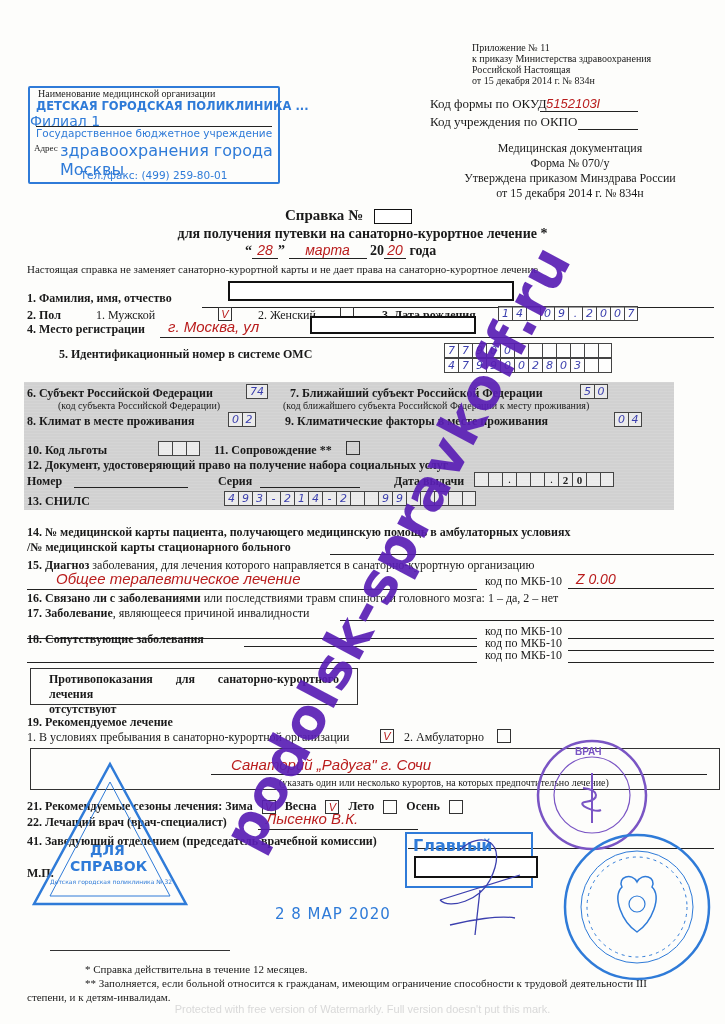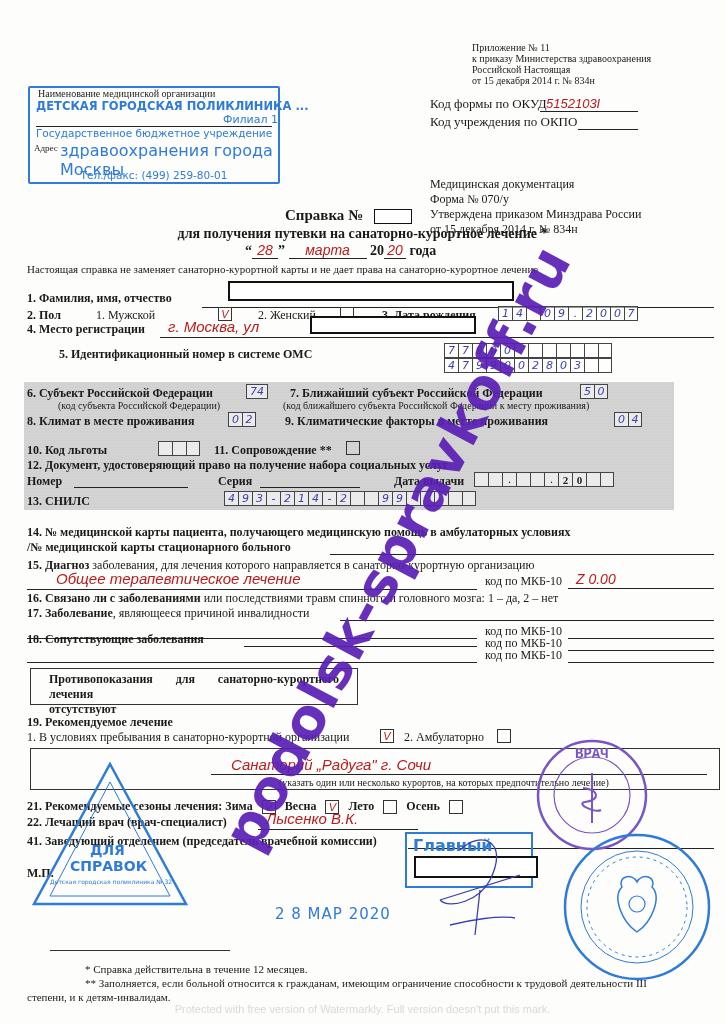--- a/index.html
+++ b/index.html
@@ -31,31 +31,31 @@
   <div>от 15 декабря 2014 г. № 834н</div>
 </div>
 <div class="abs f13" style="left:430px;top:96px;width:280px;">
   <span>Код формы по ОКУД</span>
   <span class="abs hand ul" style="left:110px;top:0;width:98px;height:16px;font-size:13px;padding-left:6px;">5152103I</span>
 </div>
 <div class="abs f13" style="left:430px;top:114px;width:280px;">
   <span>Код учреждения по ОКПО</span>
   <span class="abs ul" style="left:148px;top:0;width:60px;height:16px;"></span>
 </div>
-<div class="abs f12" style="left:430px;top:141px;width:280px;text-align:left;line-height:15px;margin-top:36px;">
+<div class="abs f12" style="left:430px;top:141px;width:280px;text-align:center;line-height:15px;">
   <div>Медицинская документация</div>
   <div>Форма № 070/у</div>
   <div>Утверждена приказом Минздрава России</div>
   <div>от 15 декабря 2014 г. № 834н</div>
 </div>
 
 <div class="abs" style="left:28px;top:86px;width:252px;height:98px;border:2px solid #2f7bd8;border-radius:2px;">
   <div class="abs small" style="left:8px;top:0px;color:#222;">Наименование медицинской организации</div>
   <div class="abs stamp-blue bold" style="left:6px;top:11px;font-size:11.5px;white-space:nowrap;">ДЕТСКАЯ ГОРОДСКАЯ ПОЛИКЛИНИКА ...</div>
-  <div class="abs stamp-blue" style="left:0;width:100%;top:25px;text-align:right;font-size:11px;">Филиал 1</div>
+  <div class="abs stamp-blue" style="left:0;width:100%;top:25px;text-align:left;font-size:14px;">Филиал 1</div>
   <div class="abs" style="left:6px;right:6px;top:38px;border-top:1px solid #222;"></div>
   <div class="abs stamp-blue" style="left:0;width:100%;top:39px;text-align:center;font-size:10.5px;">Государственное бюджетное учреждение</div>
   <div class="abs small" style="left:4px;top:55px;color:#222;font-size:9px;">Адрес</div>
   <div class="abs stamp-blue" style="left:30px;top:53px;font-size:16px;">здравоохранения города Москвы</div>
   <div class="abs stamp-blue" style="left:0;width:100%;top:81px;text-align:center;font-size:10.5px;">Тел./факс: (499) 259-80-01</div>
 </div>
 
 <div class="abs bold" style="left:285px;top:207px;font-size:15px;">
   <span>Справка №</span>
 </div>
@@ -278,21 +278,21 @@
 </svg>
 <div class="abs stamp-blue bold" style="left:90px;top:842px;font-size:14px;">ДЛЯ</div>
 <div class="abs stamp-blue bold" style="left:70px;top:858px;font-size:14px;">СПРАВОК</div>
 <div class="abs stamp-blue" style="left:50px;top:878px;font-size:6px;">Детская городская поликлиника № 32</div>
 
 <svg class="abs" style="left:535px;top:738px;" width="115" height="115">
   <circle cx="57" cy="57" r="54" fill="none" stroke="#7a55c4" stroke-width="2.5"></circle>
   <circle cx="57" cy="57" r="38" fill="none" stroke="#7a55c4" stroke-width="1.2"></circle>
   <path d="M57 35 L57 85 M48 50 C65 52, 65 62, 50 64 C40 66, 60 75, 66 72" stroke="#7a55c4" stroke-width="2" fill="none"></path>
 </svg>
-<div class="abs" style="left:575px;top:746px;font-size:14px;color:#7a55c4;font-family:Liberation Mono, monospace;font-weight:bold;">ВРАЧ</div>
+<div class="abs" style="left:575px;top:746px;font-size:10px;color:#7a55c4;font-family:Liberation Sans, sans-serif;font-weight:bold;">ВРАЧ</div>
 
 <svg class="abs" style="left:562px;top:832px;" width="150" height="150">
   <circle cx="75" cy="75" r="72" fill="none" stroke="#2f7bd8" stroke-width="2.5"></circle>
   <circle cx="75" cy="75" r="56" fill="none" stroke="#2f7bd8" stroke-width="1"></circle>
   <circle cx="75" cy="75" r="50" fill="none" stroke="#2f7bd8" stroke-width="1" stroke-dasharray="3 4"></circle>
   <path d="M60 55 C55 45, 70 40, 75 50 C80 40, 95 45, 90 55 C100 65, 90 90, 75 100 C60 90, 50 65, 60 55 Z" fill="none" stroke="#2f7bd8" stroke-width="1.5"></path>
   <circle cx="75" cy="72" r="8" fill="none" stroke="#2f7bd8" stroke-width="1.2"></circle>
 </svg>
 
 <div class="abs" style="left:50px;top:950px;width:180px;border-top:1px solid #333;"></div>

